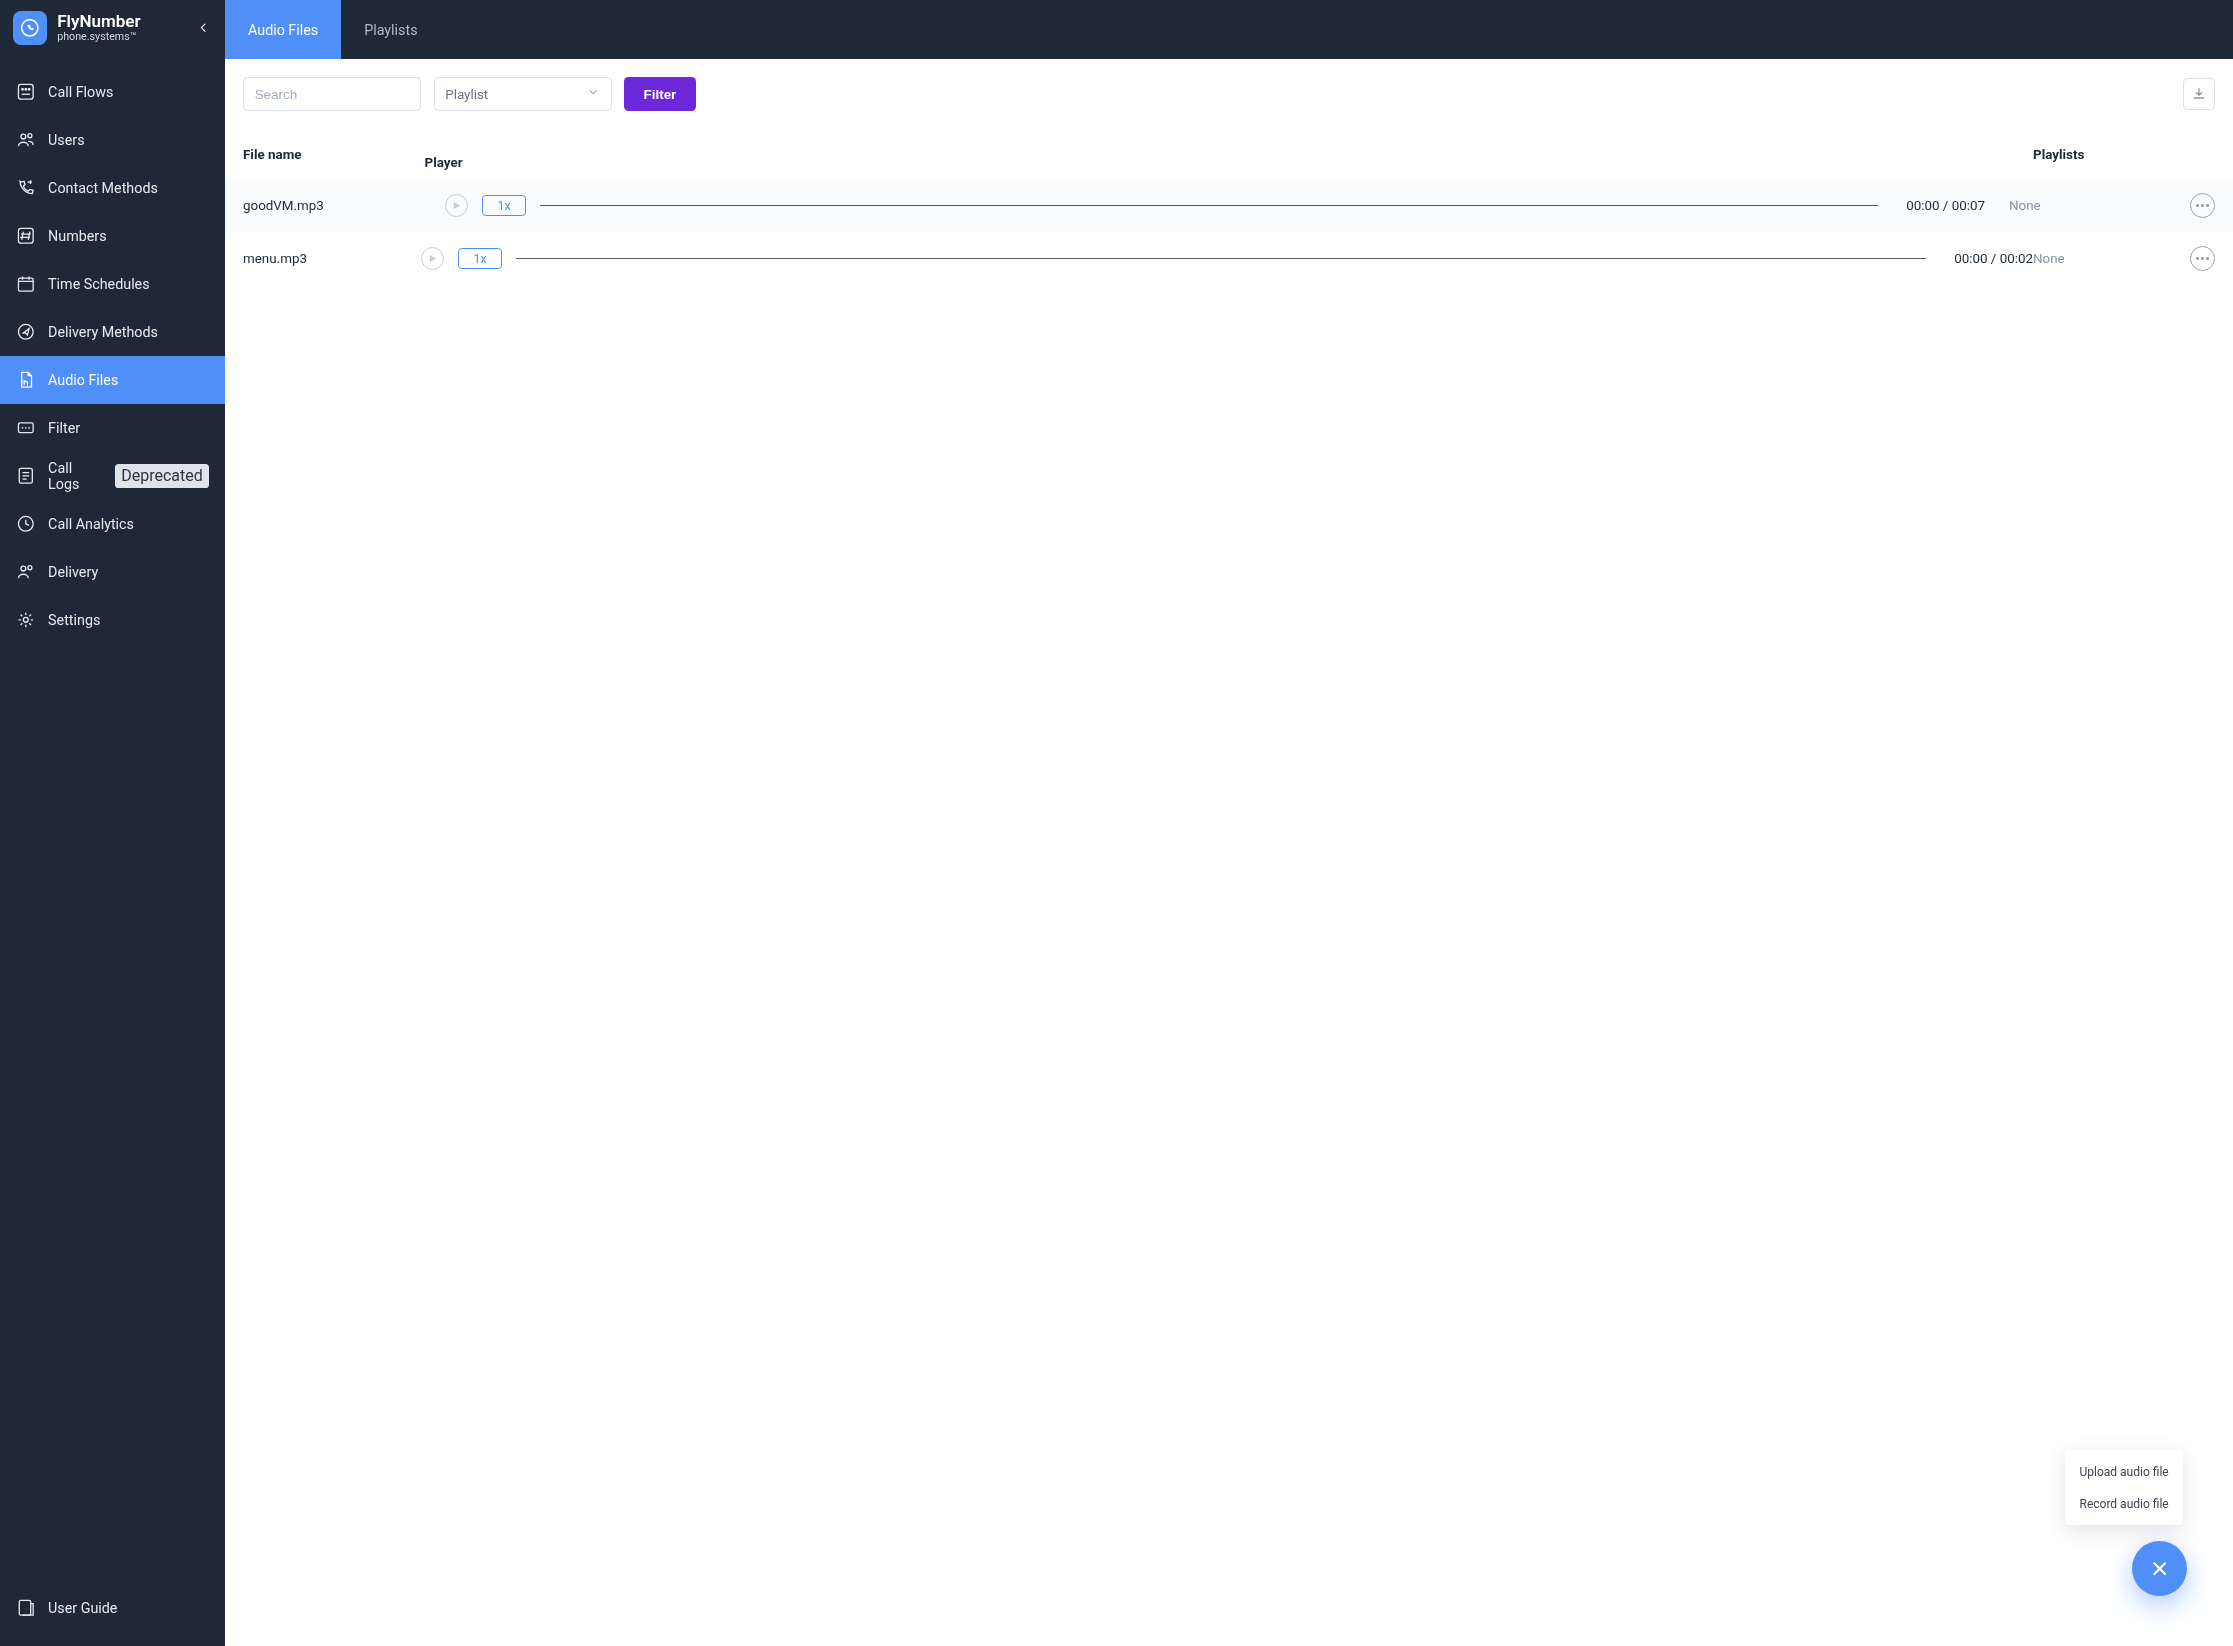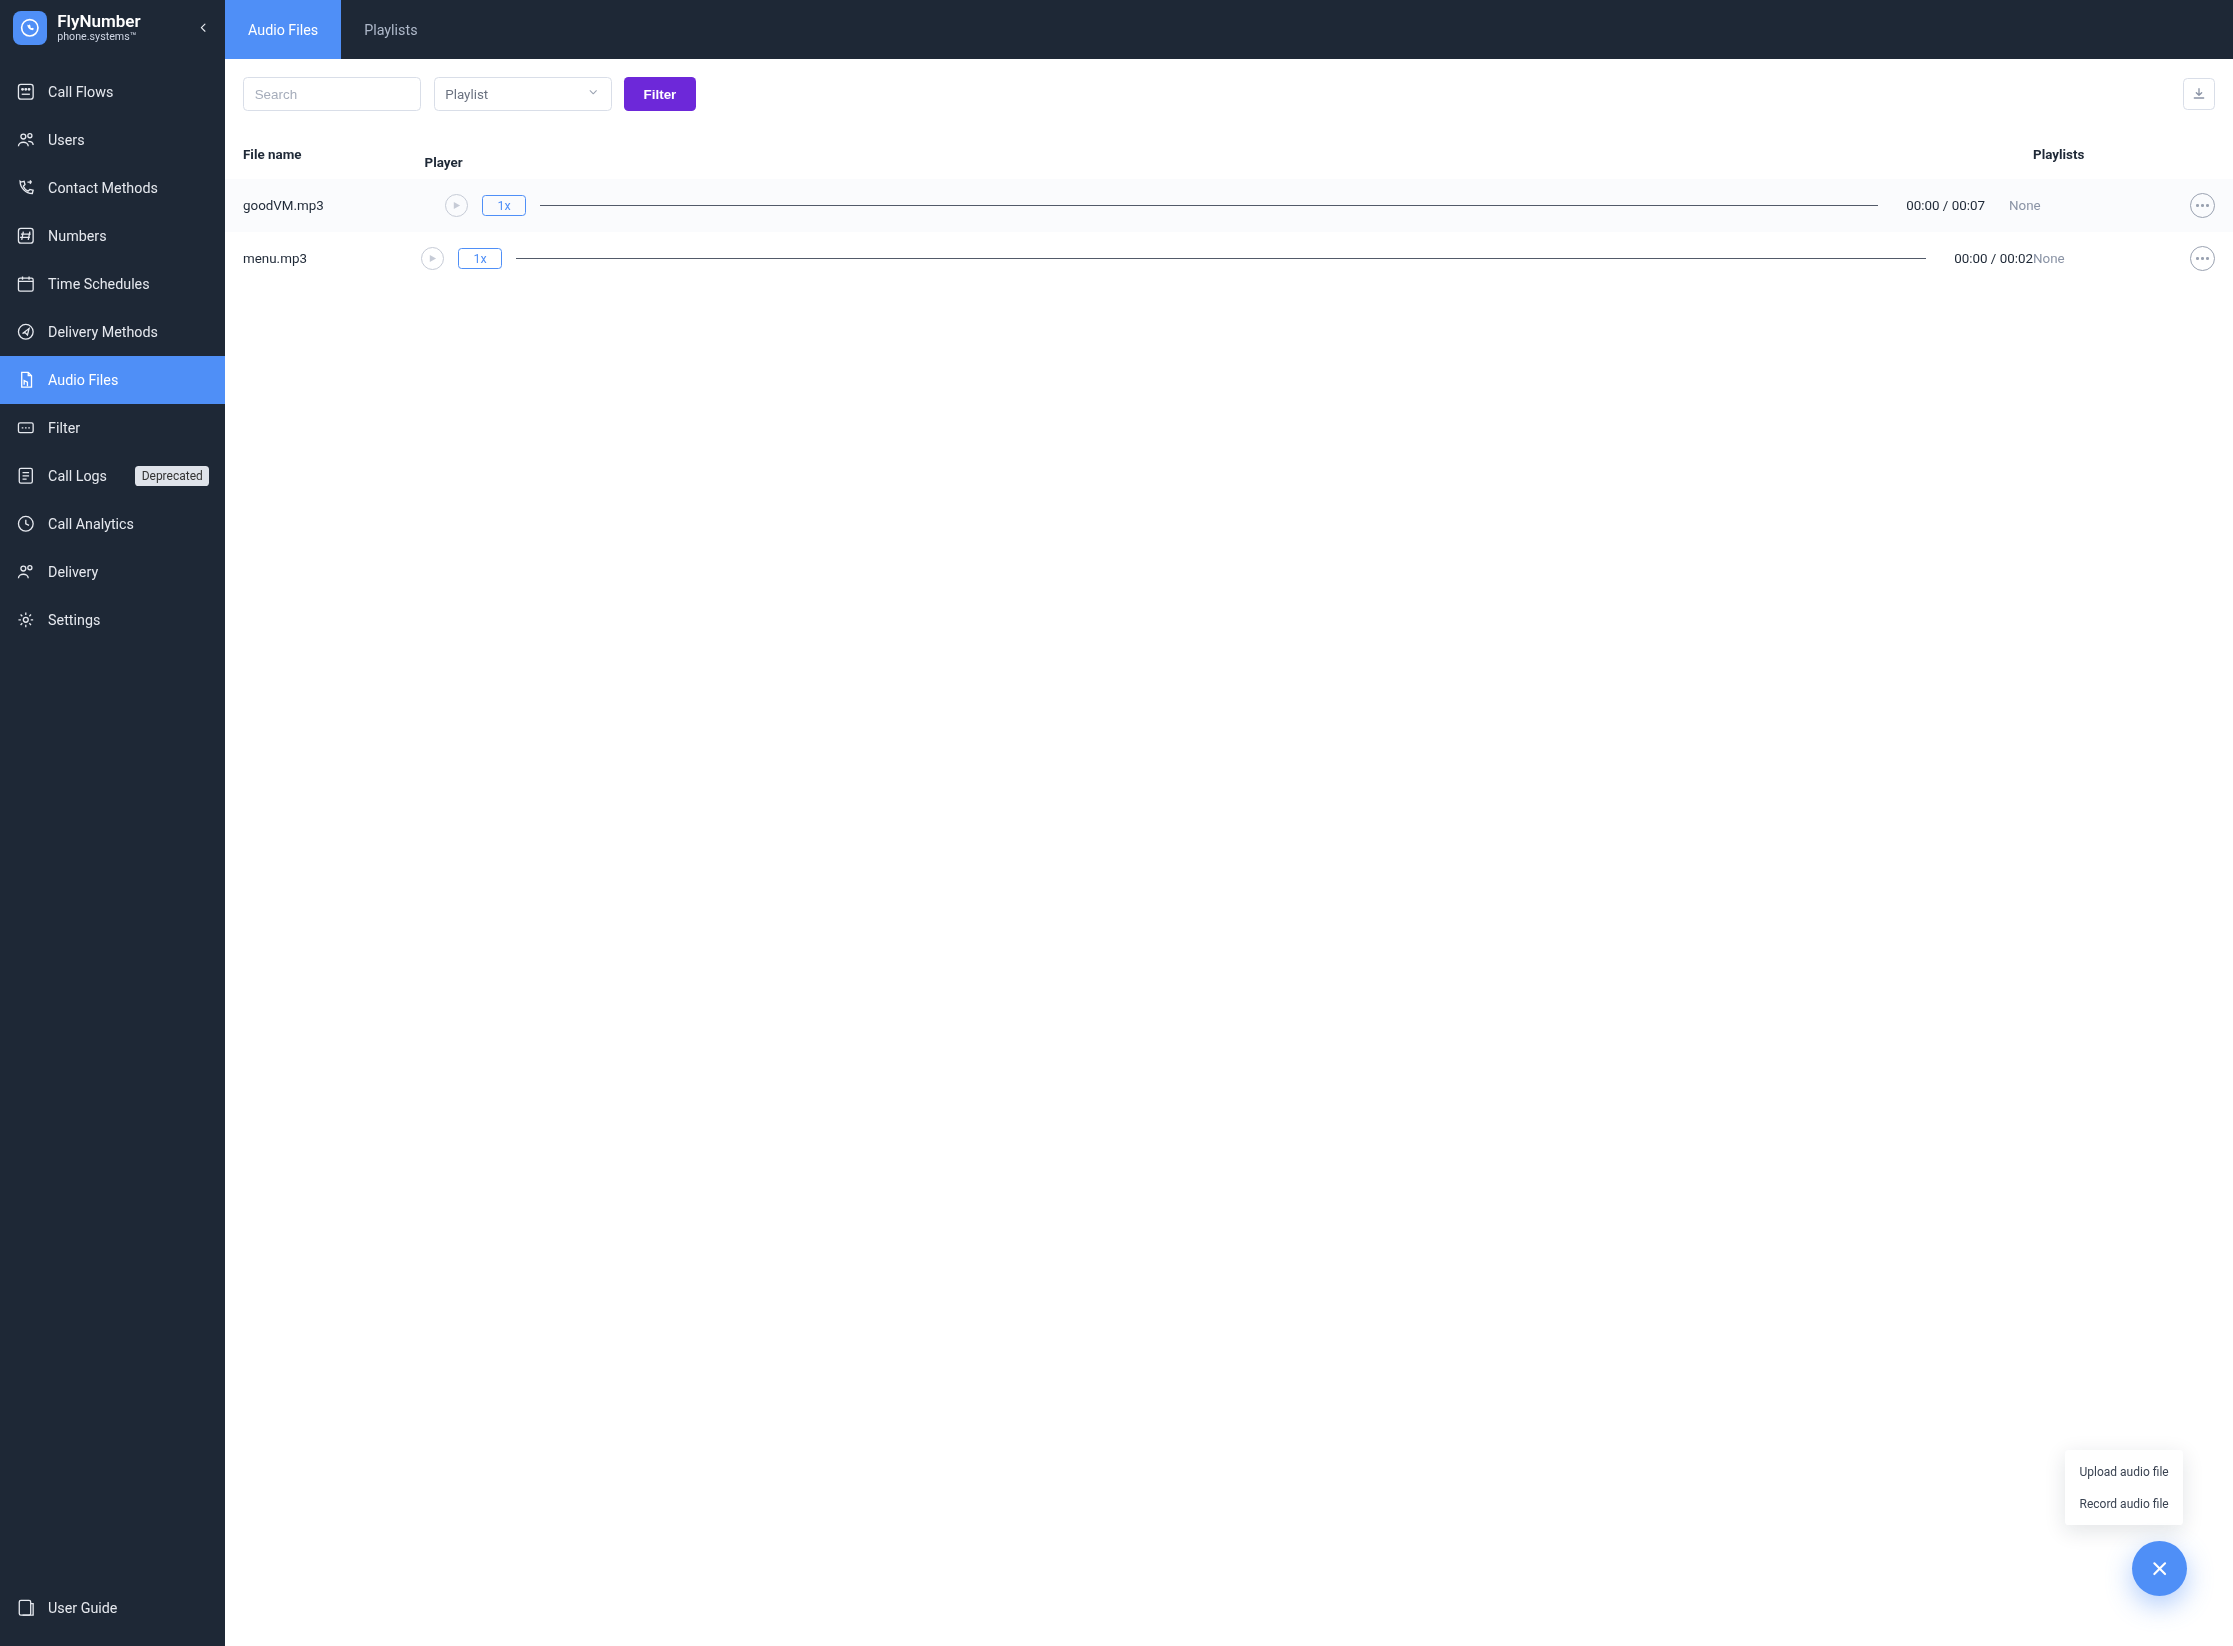--- a/index.html
+++ b/index.html
@@ -62,21 +62,21 @@
     padding: 0 16px;
     color: #e6e9ef;
     cursor: pointer;
     gap: 12.5px;
   }
   .nav-item.active { background: #4f8ff7; color: #ffffff; }
   .nav-icon { width: 19.6px; height: 19.6px; display:flex; align-items:center; justify-content:center; flex-shrink:0; }
   .nav-icon svg { width: 19.6px; height: 19.6px; stroke: currentColor; fill: none; stroke-width: 1.6; }
   .nav-label { font-size: 14.3px; flex: 1; }
   .nav-badge {
-    font-size: 12px;
+    font-size: 16px;
     background: #dfe3ea;
     color: #333;
     border-radius: 3.6px;
     padding: 2.7px 6.2px;
     text-align: center;
   }
   .nav-footer { padding-bottom: 14.3px; }
 
   
   .main { flex: 1; display: flex; flex-direction: column; min-width: 0; position: relative; }

